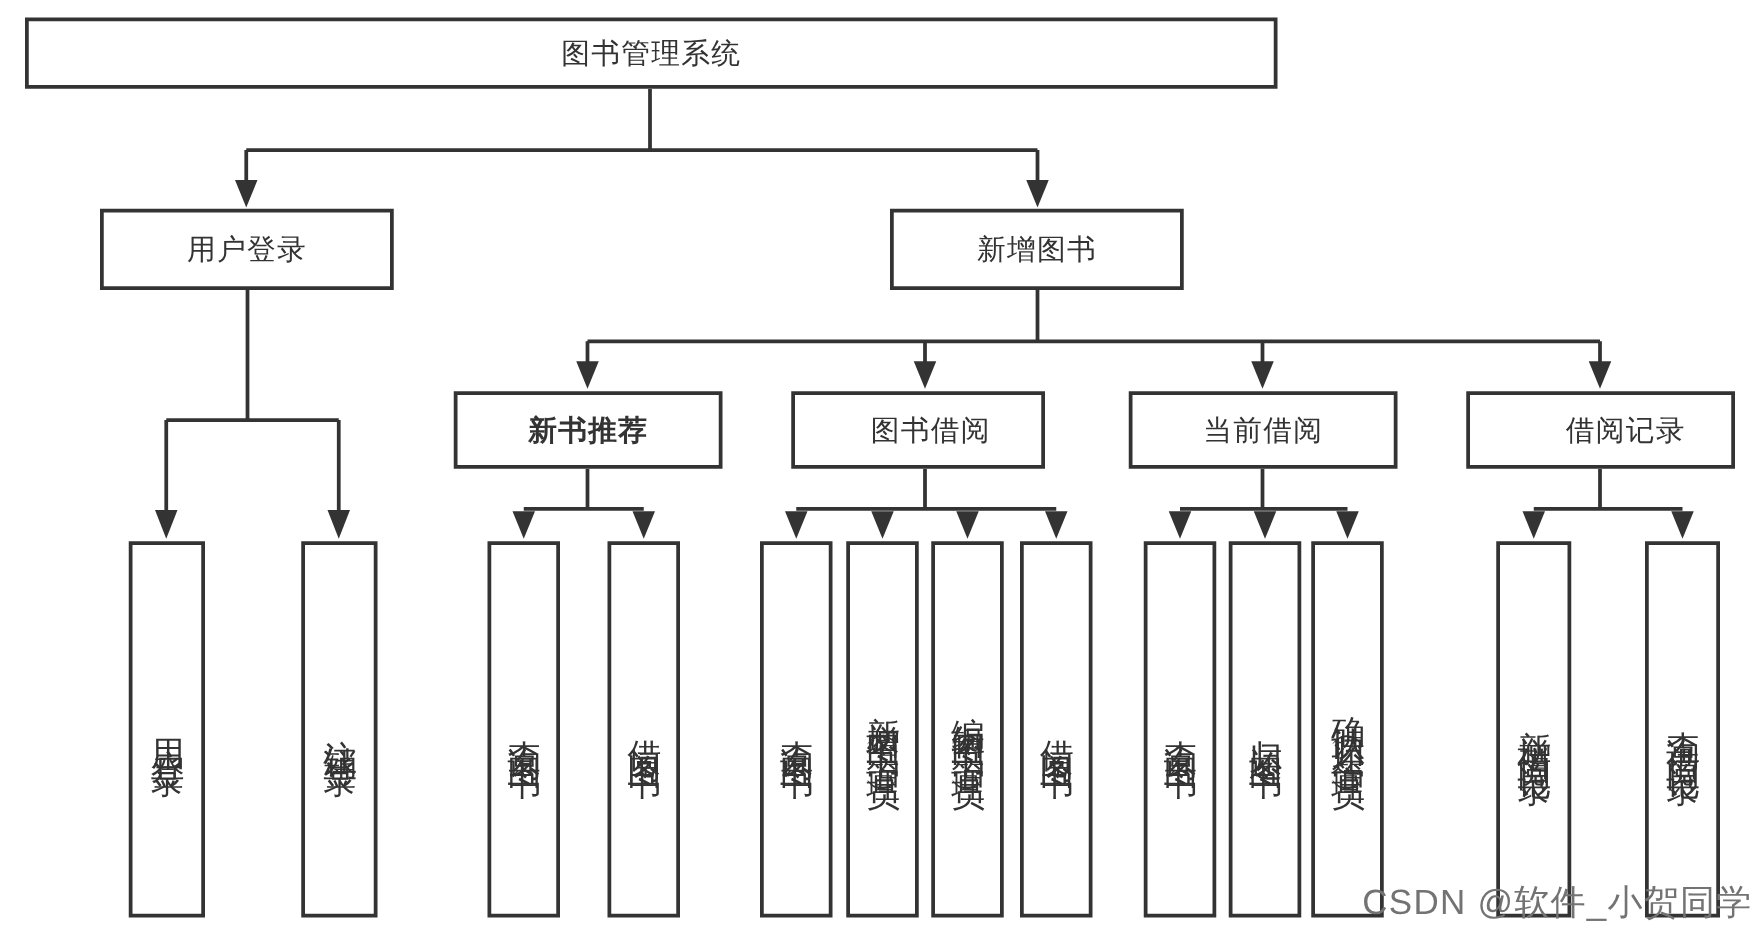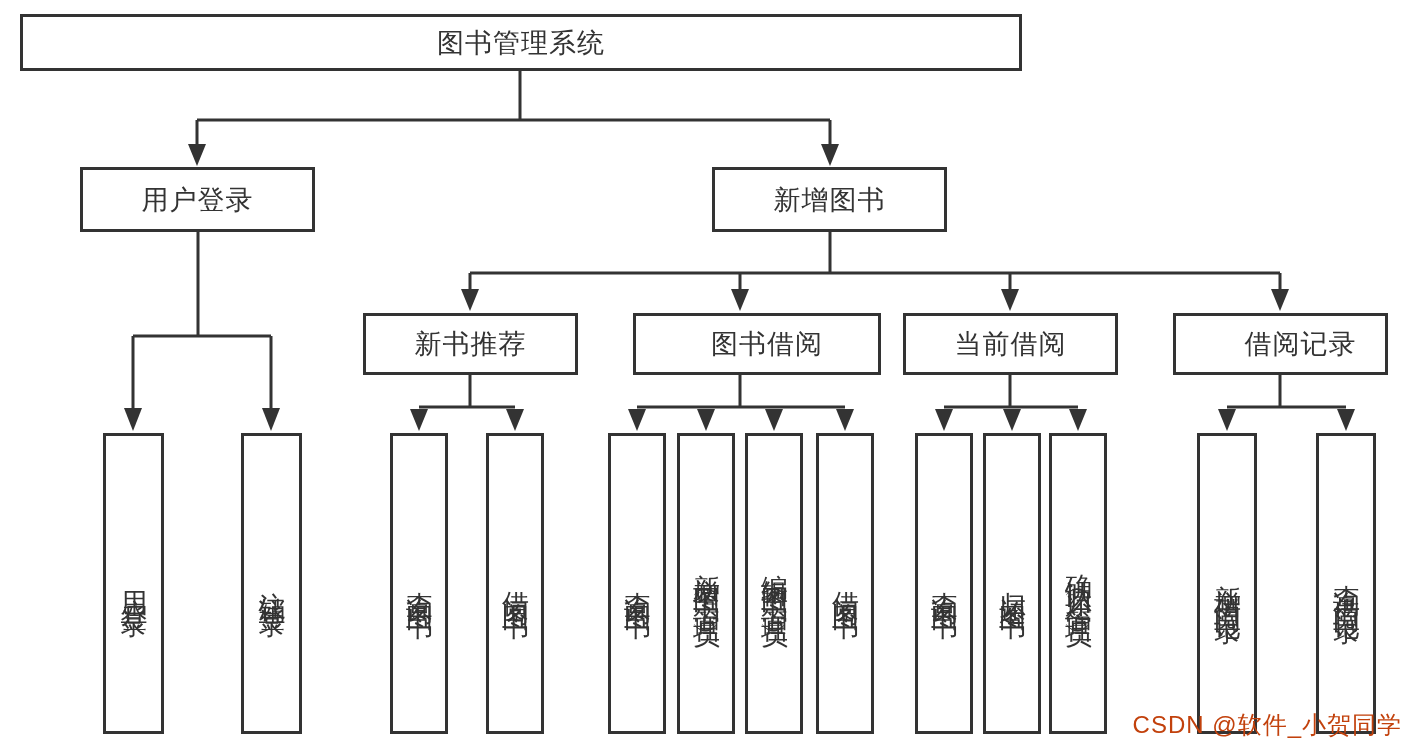--- a/index.html
+++ b/index.html
@@ -18,38 +18,38 @@
   }
   .box {
     position: absolute;
     box-sizing: border-box;
     background: #ffffff;
     border: 3px solid #333333;
     color: #333333;
     display: flex;
     align-items: center;
     justify-content: center;
-    font-size: 27px;
+    font-size: 23px;
     letter-spacing: 1px;
     white-space: nowrap;
   }
   .leaf {
     writing-mode: vertical-lr;
     text-orientation: upright;
     letter-spacing: 7px;
     font-size: 27px;
     white-space: normal;
     line-height: 1;
   }
   .watermark {
     position: absolute;
     right: 3px;
     bottom: 6px;
-    font-size: 24px;
-    color: #c2410c;
+    font-size: 28px;
+    color: #737373;
     letter-spacing: 1px;
     pointer-events: none;
     margin-top: 20px;
   }
 </style>
 </head>
 <body>
 
 <div class="canvas">
 
@@ -84,22 +84,22 @@
       <polygon points="1218,409 1236,409 1227,431"></polygon>
       <polygon points="1337,409 1355,409 1346,431"></polygon>
     </g>
   </svg>
 
   <div class="box" style="left:20px; top:14px; width:1002px; height:57px;">图书管理系统</div>
 
   <div class="box" style="left:80px; top:167px; width:235px; height:65px;">用户登录</div>
   <div class="box" style="left:712px; top:167px; width:235px; height:65px;">新增图书</div>
 
-  <div class="box" style="left:363px; top:313px; width:215px; height:62px;">新书推荐</div>
-  <div class="box" style="left:633px; top:313px; width:248px; height:62px;padding-left:20px;">图书借阅</div>
+  <div class="box" style="left:363px; top:313px; width:215px; height:62px;font-weight:bold;">新书推荐</div>
+  <div class="box" style="left:633px; top:313px; width:203px; height:62px;padding-left:20px;">图书借阅</div>
   <div class="box" style="left:903px; top:313px; width:215px; height:62px;text-align:center;">当前借阅</div>
   <div class="box" style="left:1173px; top:313px; width:215px; height:62px;padding-left:40px;">借阅记录</div>
 
   <div class="box leaf" style="left:103px; top:433px; width:61px; height:301px;">用户登录</div>
   <div class="box leaf" style="left:241px; top:433px; width:61px; height:301px;">注销登录</div>
 
   <div class="box leaf" style="left:390px; top:433px; width:58px; height:301px;">查询图书</div>
   <div class="box leaf" style="left:486px; top:433px; width:58px; height:301px;">借阅图书</div>
 
   <div class="box leaf" style="left:608px; top:433px; width:58px; height:301px;">查询图书</div>

